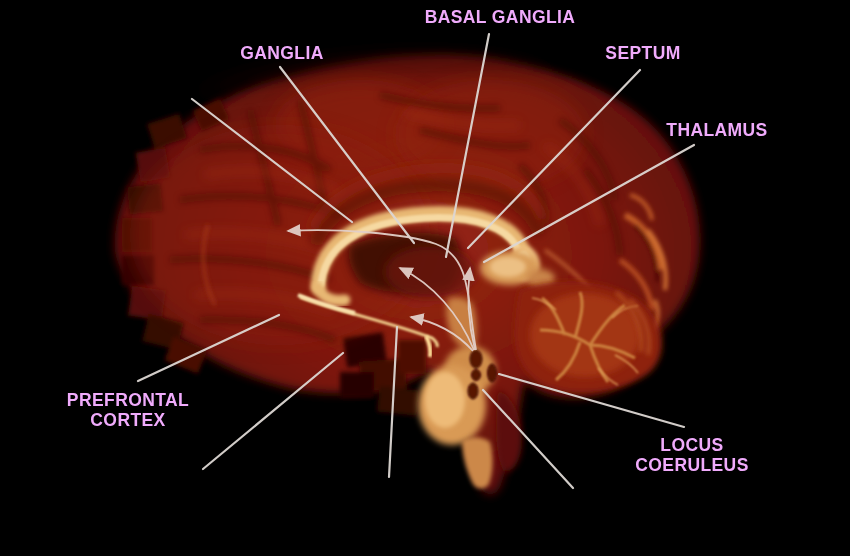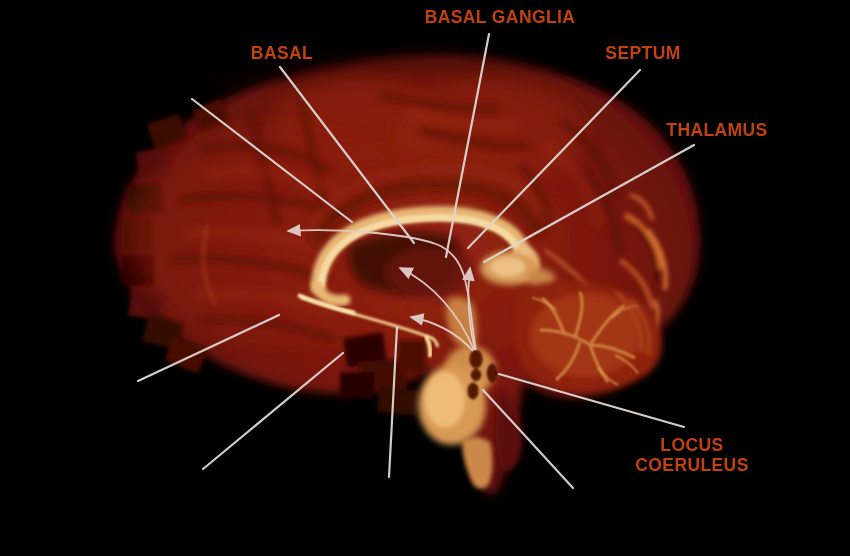--- a/index.html
+++ b/index.html
@@ -3,21 +3,21 @@
 <meta charset="utf-8">
 <style>
   html,body{margin:0;padding:0;background:#000;}
   #screen{
     position:relative;width:850px;height:556px;background:#000;
     overflow:hidden;font-family:"Liberation Sans",sans-serif;
   }
   #brain-svg{position:absolute;left:0;top:0;}
   .label{
     position:absolute;transform:translate(-50%,-50%);
-    color:#c2410c;font-weight:bold;font-size:17.5px;line-height:20px;
+    color:#f0abfc;font-weight:bold;font-size:17.5px;line-height:20px;
     letter-spacing:.4px;white-space:pre-line;text-align:center;
     font-family:"Liberation Sans",sans-serif;user-select:none;
   }
 </style>
 </head>
 <body>
 
 <div id="screen">
 
   <svg id="brain-svg" width="850" height="556" viewBox="0 0 850 556">
@@ -201,19 +201,21 @@
 
     <g fill="none" stroke="#e2cfc8" stroke-width="1.8" opacity="0.95">
       <path d="M475,350 C467,318 467,292 470,268" marker-end="url(#arrowhead)"></path>
       <path d="M474,350 C459,314 433,284 400,268" marker-end="url(#arrowhead)"></path>
       <path d="M473,351 C457,333 436,322 411,317" marker-end="url(#arrowhead)"></path>
       <path d="M476,350 C467,300 472,258 436,244 C404,233 335,228 288,231" marker-end="url(#arrowhead)"></path>
     </g>
   </svg>
 
   <div class="label" style="left:500px; top:17px">BASAL GANGLIA</div>
-  <div class="label" style="left:282px; top:53px">BASAL</div>
+  <div class="label" style="left:282px; top:53px">GANGLIA</div>
   <div class="label" style="left:643px; top:53px">SEPTUM</div>
   <div class="label" style="left:717px; top:130px">THALAMUS</div>
+  <div class="label" style="left:128px; top:410px">PREFRONTAL
+CORTEX</div>
   <div class="label" style="left:692px; top:455px">LOCUS
 COERULEUS</div>
 
 </div>
 
 </body></html>

